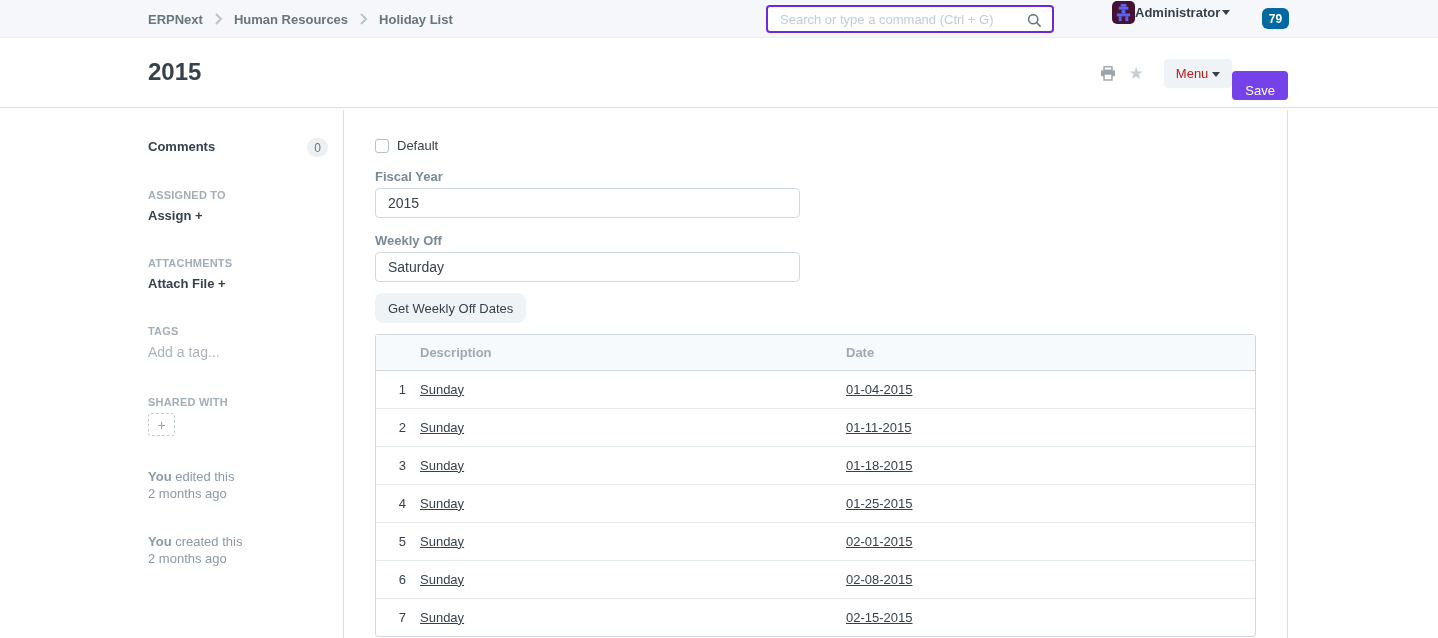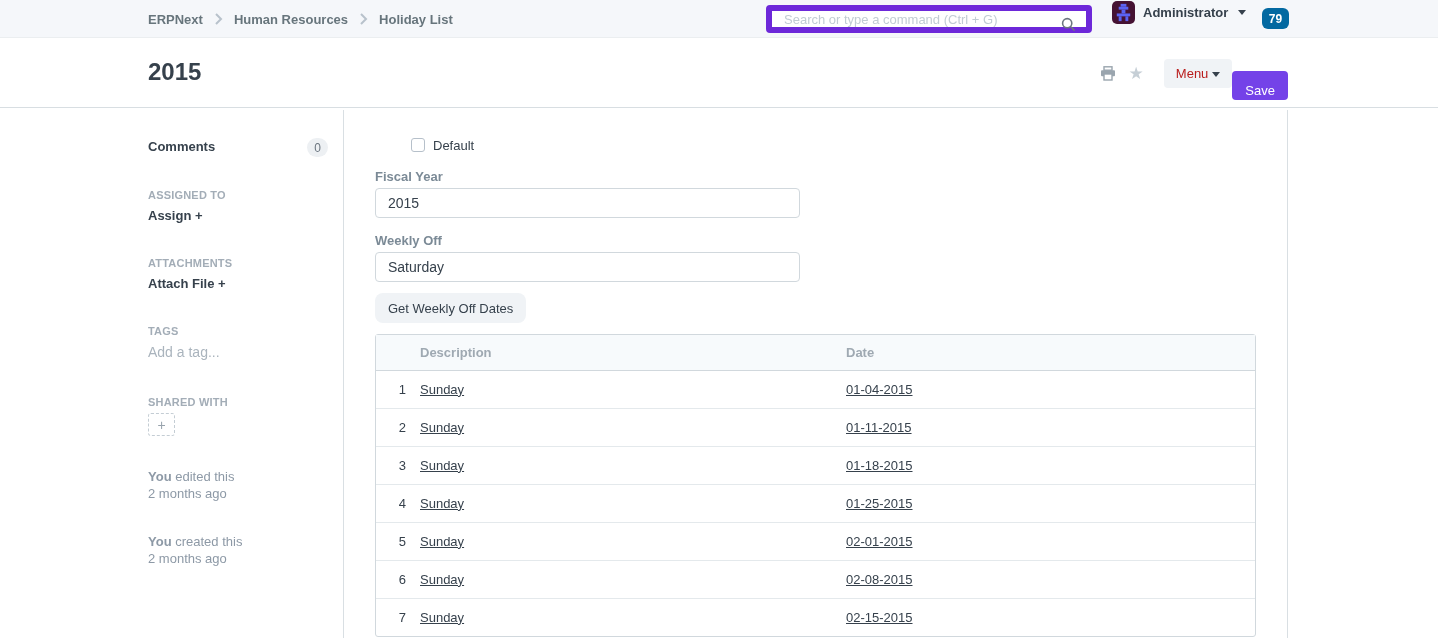--- a/index.html
+++ b/index.html
@@ -6,30 +6,30 @@
   html,body { width:1438px; height:638px; overflow:hidden; background:#fff;
               font-family:"Liberation Sans","DejaVu Sans",sans-serif; color:#36414c; }
 
   
   .navbar { position:absolute; left:0; top:0; width:1438px; height:38px;
             background:#f5f7fa; border-bottom:1px solid #ebeef0; }
   .breadcrumb { position:absolute; left:148px; top:0; height:38px;
                 display:flex; align-items:center; gap:11px; }
   .crumb { font-size:13px; font-weight:600; color:#67757c; cursor:pointer; }
   .crumb-sep svg { display:block; }
-  .search-wrap { position:absolute; left:766px; top:5px; width:326px; height:28px;
-                 background:#fff; border:6px solid #6d28d9; border-radius:4px; }
+  .search-wrap { position:absolute; left:766px; top:5px; width:288px; height:28px;
+                 background:#fff; border:2px solid #6d28d9; border-radius:4px; }
   .search-input { position:absolute; left:0; top:0; width:100%; height:100%;
                   border:none; outline:none; background:transparent;
                   padding:0 34px 0 12px; font-size:13px; color:#36414c;
                   font-family:inherit; }
   .search-input::placeholder { color:#c1ccd4; }
   .search-icon { position:absolute; right:10px; top:6px; }
   .user-cluster { position:absolute; left:1112px; top:0; height:24px;
-                  display:flex; align-items:center; gap:8px; cursor:pointer; }
+                  display:flex; align-items:center; cursor:pointer; }
   .avatar { width:23px; height:23px; border-radius:5px; overflow:hidden; }
   .user-name { font-size:13px; font-weight:700; color:#36414c; }
   .caret { display:inline-block; width:0; height:0; margin-left:2px;
            border-left:4px solid transparent; border-right:4px solid transparent;
            border-top:5px solid #36414c; vertical-align:middle; }
   .notif-badge { position:absolute; left:1262px; top:8px; height:21px; min-width:27px;
                  background:#0369a1; color:#fff; border-radius:6px; font-size:12px;
                  font-weight:700; display:flex; align-items:center; justify-content:center;
                  padding:0 6px; cursor:pointer; }
 
@@ -67,21 +67,21 @@
   .add-tag { font-size:14px; color:#aab4bd; cursor:pointer; }
   .share-plus { width:27px; height:23px; border:1px dashed #c4cdd4; border-radius:3px;
                 color:#98a3ad; font-size:14px; display:flex; align-items:center;
                 justify-content:center; cursor:pointer; background:#fff; }
   .sb-muted { font-size:13px; color:#8d99a6; line-height:17px; }
   .sb-muted b { font-weight:700; color:#8d99a6;margin-top:28px; }
 
   
   .main { position:absolute; left:375px; top:0; width:881px; }
   .checkbox-row { position:absolute; left:0; top:30px; display:flex;
-                  align-items:flex-start; gap:8px;margin-left:36px; }
+                  align-items:flex-end; gap:8px; }
   .checkbox { width:14px; height:14px; border:1px solid #b6c0ca; border-radius:3px;
               background:#fff; cursor:pointer; }
   .checkbox-label { font-size:13px; color:#36414c; }
   .field-label { position:absolute; left:0; font-size:13px; font-weight:700;
                  color:#7b8a96; }
   .text-input { position:absolute; left:0; width:425px; height:30px;
                 border:1px solid #d1d8dd; border-radius:4px; padding:0 12px;
                 font-size:14px; color:#36414c; font-family:inherit; outline:none;
                 background:#fff; }
   .gwod-btn { position:absolute; left:0; top:185px; height:30px; background:#f0f3f6;

